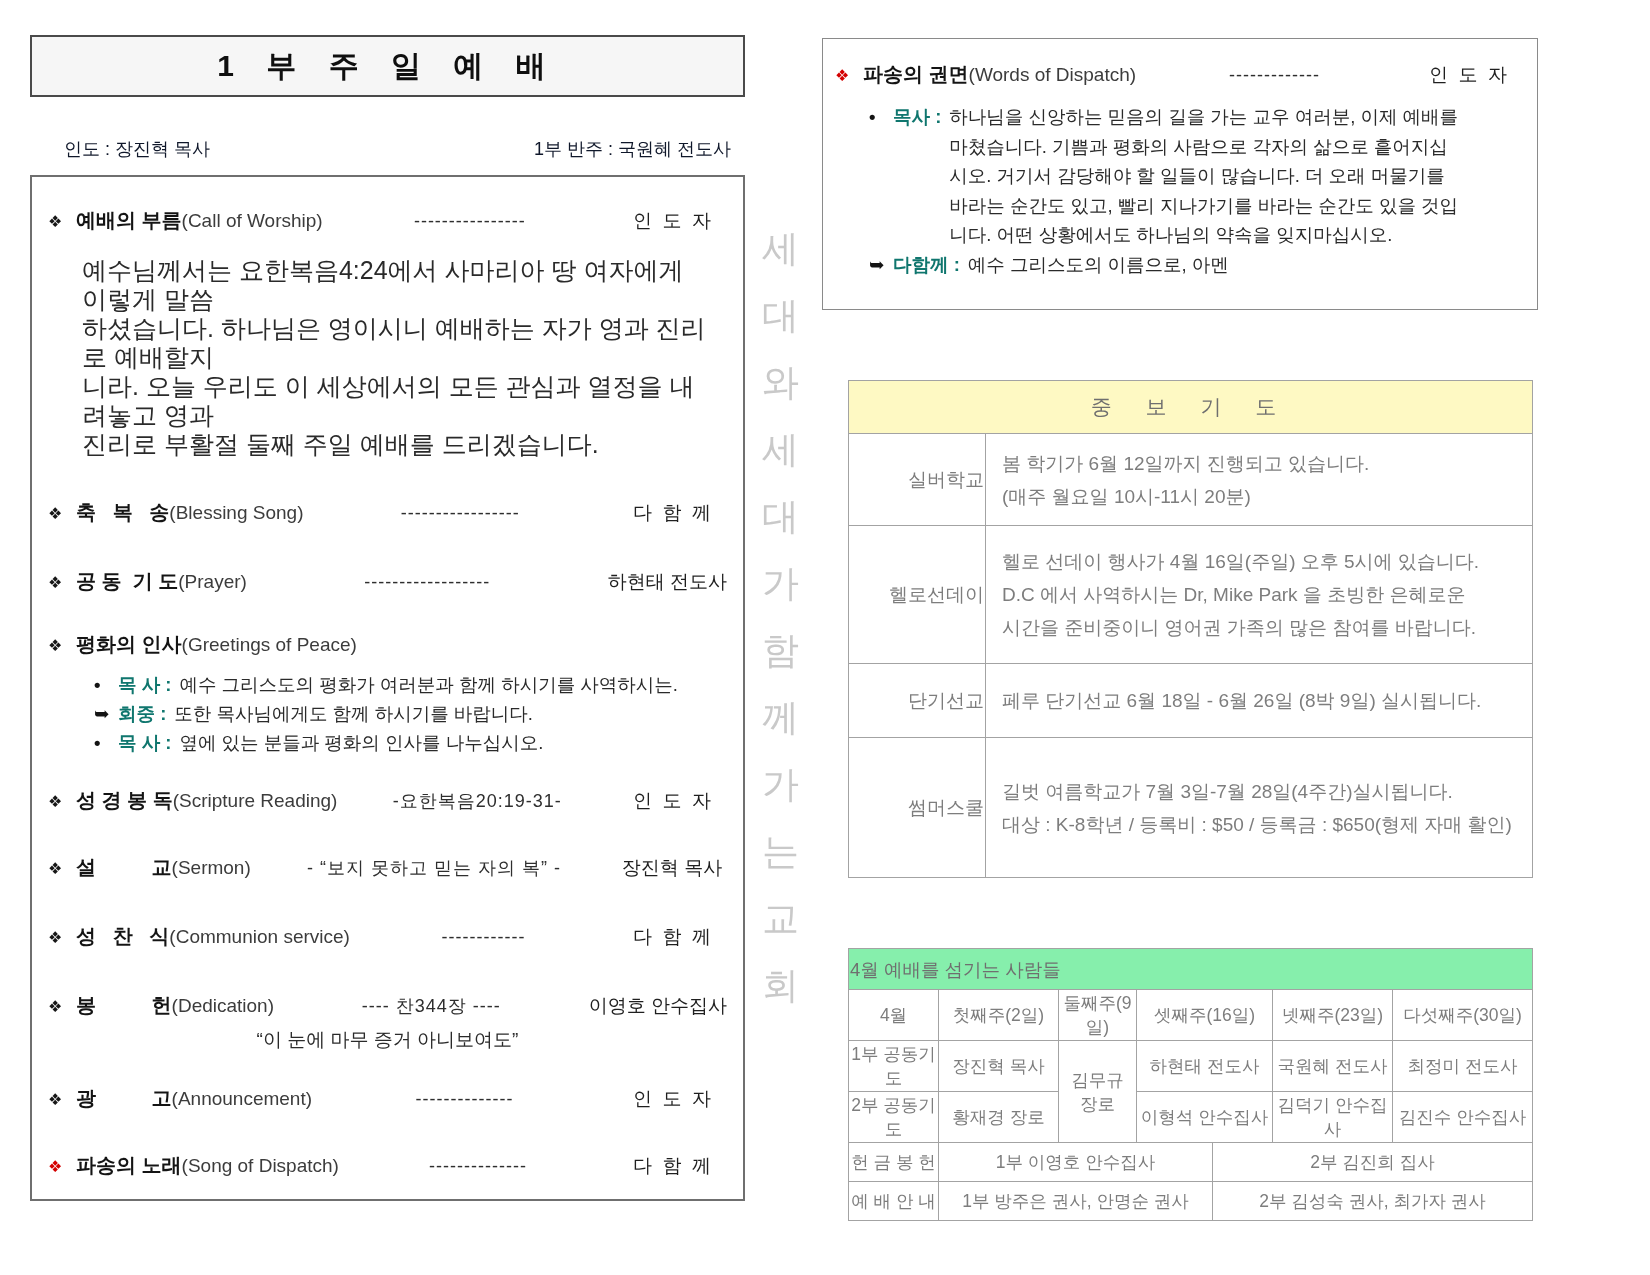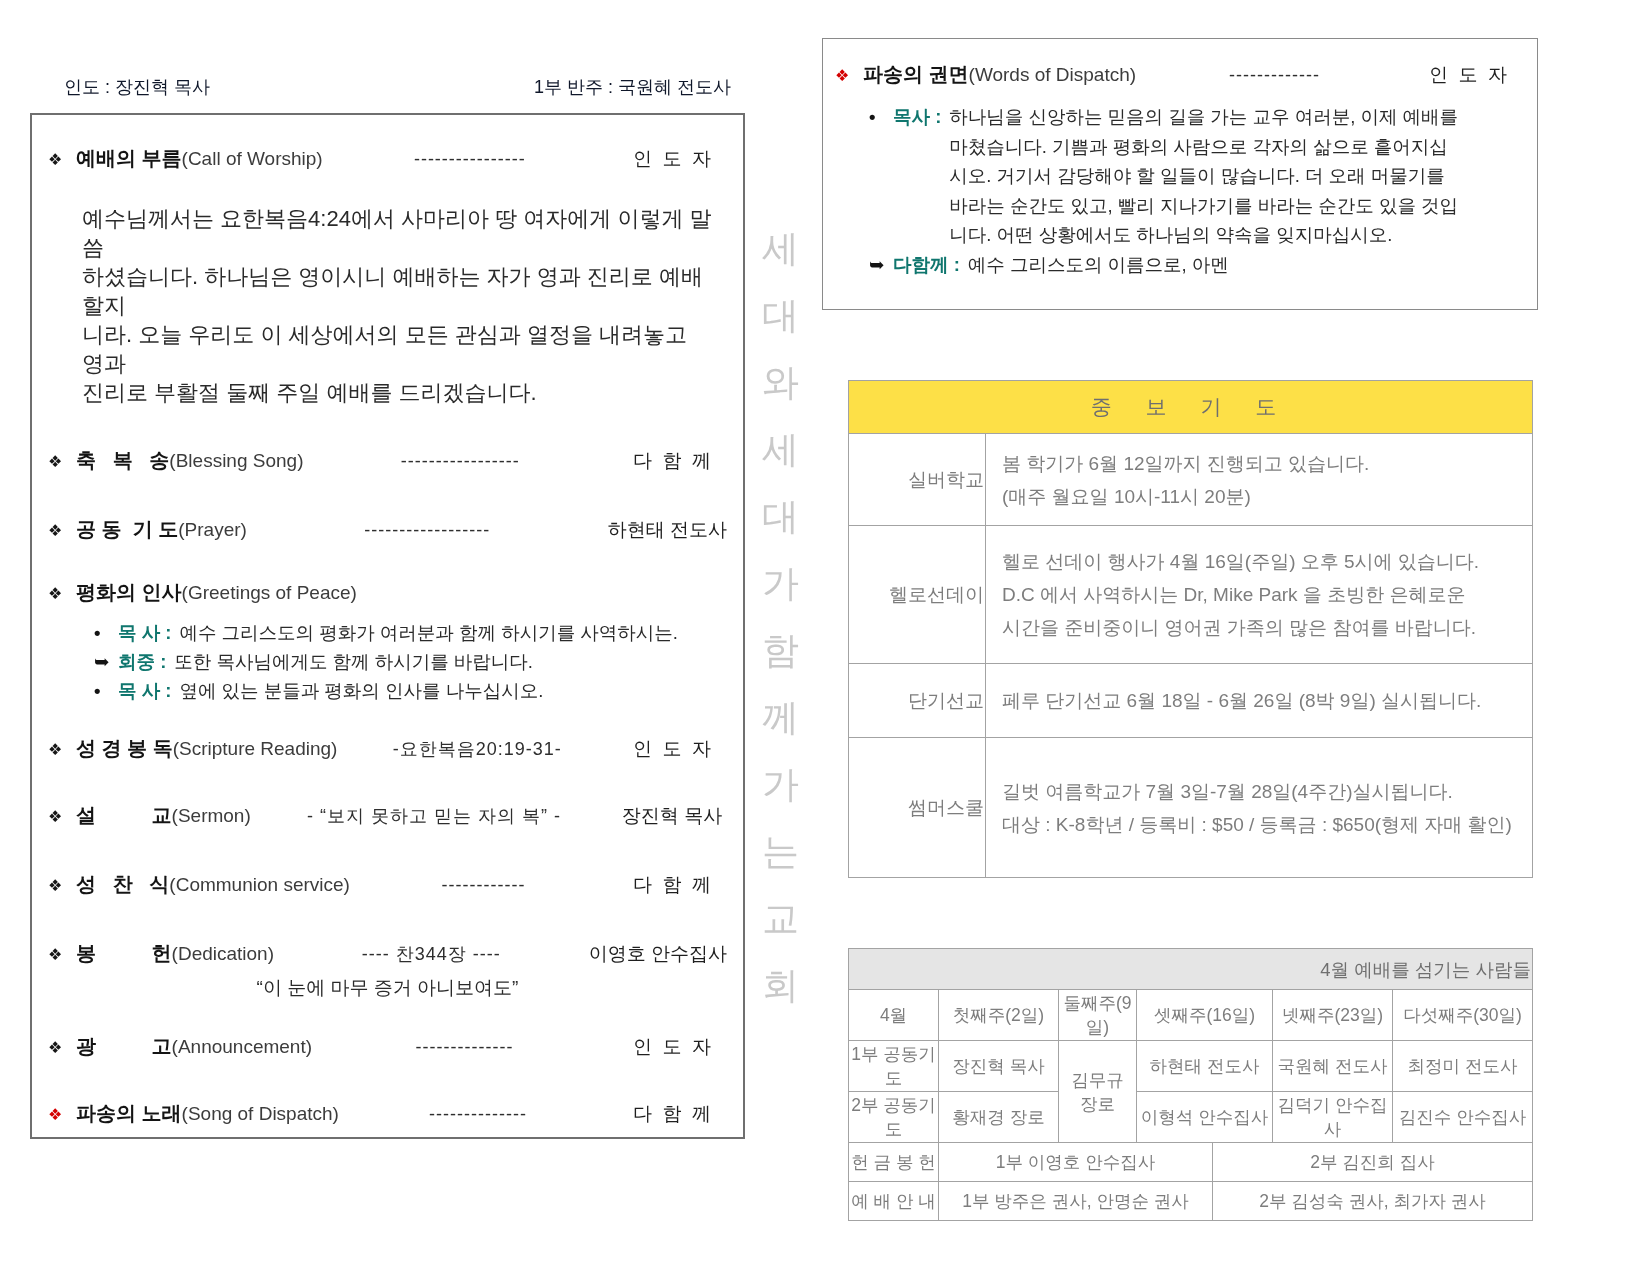--- a/index.html
+++ b/index.html
@@ -26,21 +26,21 @@
   .o-item{display:flex;align-items:baseline;font-size:19px;color:#1f1f1f;}
   .mk{width:28px;font-size:16px;flex:none;}
   .mk.black{color:#171717;}
   .mk.red{color:#d40000;}
   .lbl{white-space:pre;flex:none;}
   .lbl b{font-size:20px;color:#141414;}
   .lbl .en{font-size:19px;color:#3c3c3c;font-weight:normal;}
   .mid{flex:1;text-align:center;white-space:pre;color:#2e2e2e;font-size:18px;letter-spacing:1px;}
   .rgt{flex:none;text-align:center;white-space:pre;font-size:19px;color:#1f1f1f;min-width:110px;}
   .para{
-    margin:32px 12px 0 34px;font-size:22px;line-height:29px;color:#2a2a2a;white-space:pre-line;
+    margin:22px 12px 0 34px;font-size:25px;line-height:29px;color:#2a2a2a;white-space:pre-line;
   }
   .bullets{margin:12px 0 0 46px;}
   .b-row{display:flex;font-size:18.5px;line-height:29px;color:#2a2a2a;}
   .b-mark{width:24px;flex:none;font-weight:bold;color:#141414;}
   .b-speaker{flex:none;font-weight:bold;white-space:pre;color:#0f766e;}
   .b-text{margin-left:8px;white-space:pre-line;}
   .quote{text-align:center;margin-top:8px;font-size:19px;color:#2a2a2a;}
   .mt1{margin-top:6px;} .mt-bless{margin-top:40px;} .mt-prayer{margin-top:42px;}
   .mt-peace{margin-top:36px;} .mt-scrip{margin-top:30px;} .mt-serm{margin-top:40px;}
   .mt-comm{margin-top:42px;} .mt-dedi{margin-top:42px;} .mt-ann{margin-top:32px;}
@@ -55,35 +55,38 @@
     position:absolute;left:822px;top:38px;width:716px;height:272px;
     border:1px solid #8a8a8a;box-sizing:border-box;padding:22px 14px 0 12px;
   }
   .dispatch-box .o-item{font-size:19px;}
   .d-bullets{margin:14px 0 0 34px;}
   .d-row{display:flex;font-size:18.5px;line-height:29.5px;color:#2a2a2a;}
   table{border-collapse:collapse;position:absolute;color:#7d7d7d;}
   td,th{border:1px solid #a3a3a3;font-weight:normal;}
   .intercession{left:848px;top:380px;width:684px;table-layout:fixed;}
   .intercession .t-title{
-    height:50px;background:#fde047;text-align:center;
+    height:50px;background:#fef9c3;text-align:center;
     font-size:21px;letter-spacing:14px;color:#6f6f6f;
   }
   .intercession .r-label{width:137px;text-align:right;font-size:19px;}
   .intercession .r-body{
     padding:8px 4px 8px 16px;font-size:19px;line-height:33px;white-space:pre-line;text-align:left;
   }
   .servers{left:848px;top:948px;width:684px;table-layout:fixed;font-size:17.5px;}
-  .servers .t-title{height:38px;background:#e5e5e5;text-align:right;font-size:18.5px;color:#6f6f6f;}
+  .servers .t-title{height:38px;background:#86efac;text-align:left;font-size:18.5px;color:#6f6f6f;}
   .servers td{height:36px;text-align:center;padding:1px 2px;}
 </style>
 </head>
 <body>
 
 <div class="left-col">
+  <div class="title-box">
+    <span>1 부 주 일 예 배</span>
+  </div>
   <div class="leader-row">
     <span>인도 : 장진혁 목사</span>
     <span>1부 반주 : 국원혜 전도사</span>
   </div>
 
   <div class="order-box">
 
     <div class="o-item mt1">
       <span class="mk black">❖</span>
       <span class="lbl"><b>예배의 부름</b><span class="en">(Call of Worship)</span></span>

